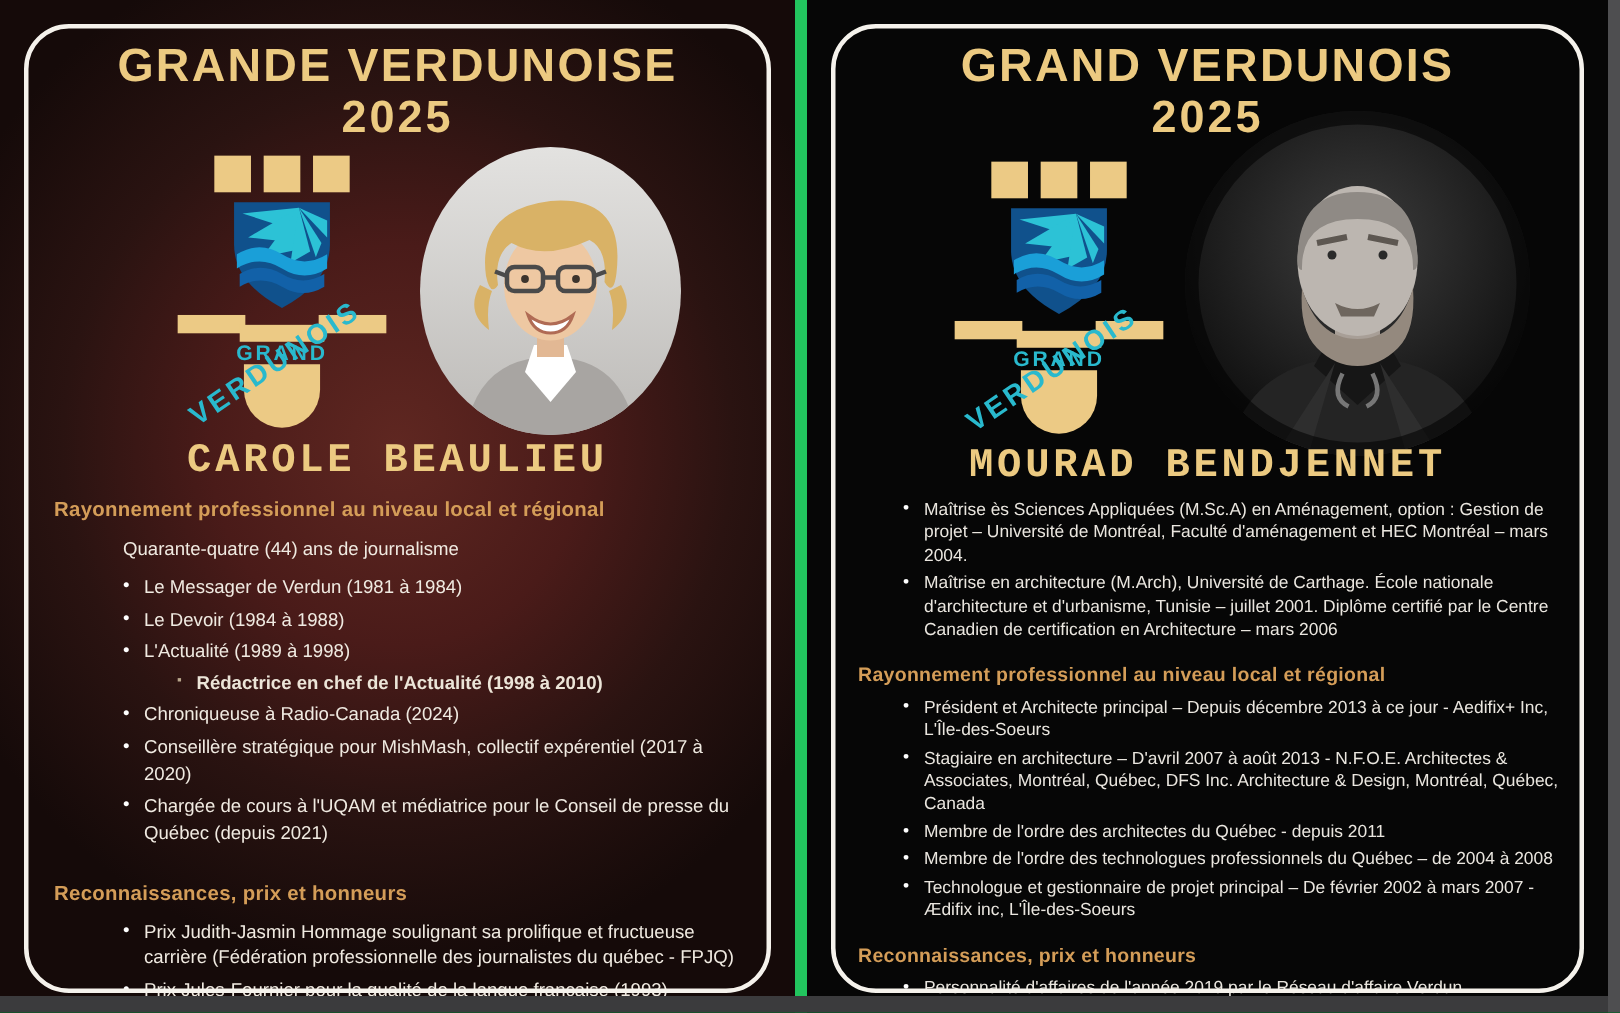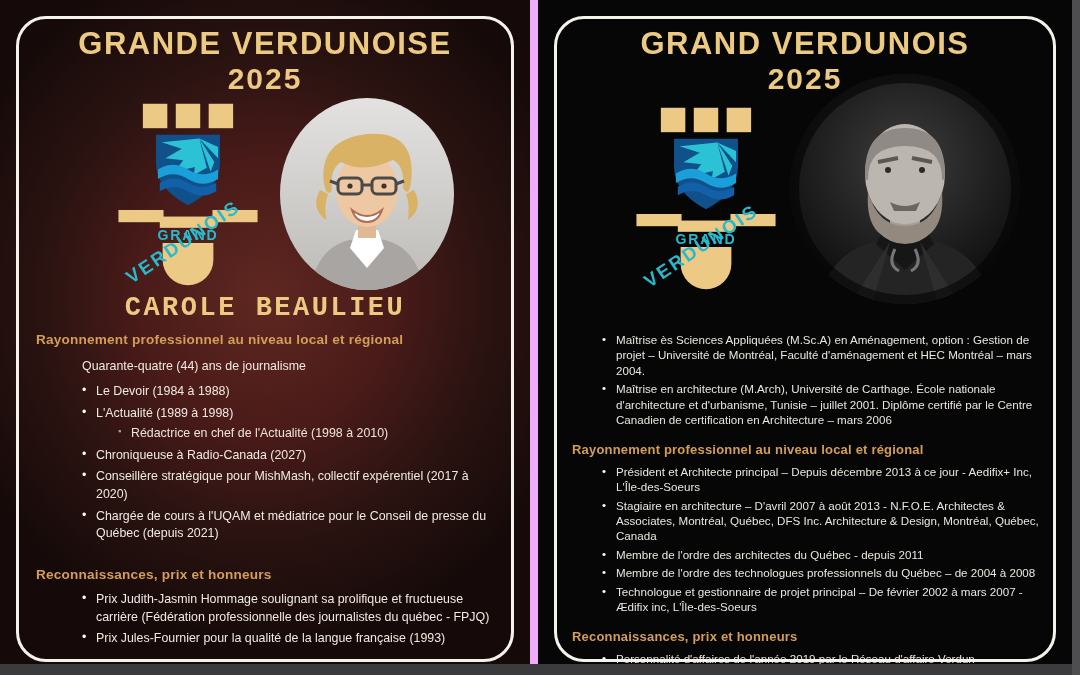--- a/index.html
+++ b/index.html
@@ -1,17 +1,17 @@
 <!DOCTYPE html>
 <html><head>
 <meta charset="utf-8">
 <style>
   html,body{margin:0;padding:0;background:#0d0d0d;}
   .page{position:relative;width:1080px;height:675px;overflow:hidden;
-        font-family:"Liberation Sans","DejaVu Sans",sans-serif;background:#f0abfc;}
+        font-family:"Liberation Sans","DejaVu Sans",sans-serif;background:#22c55e;}
 
   
   .slide{position:absolute;top:0;height:675px;}
   .slide-left{left:0;width:530px;
     background:radial-gradient(ellipse 62% 52% at 50% 44%, #5f2721 0%, #4a1b19 38%, #2a1311 68%, #150a09 100%);}
   .slide-right{left:538px;width:534px;background:#060606;}
   .inner-frame{position:absolute;left:16px;right:16px;top:16px;bottom:13px;
     border:3px solid #f5f2ec;border-radius:30px;pointer-events:none;z-index:4;}
   .gutter-bottom{position:absolute;left:0;right:8px;bottom:0;height:11px;background:#3b3b3d;z-index:6;}
   .gutter-right{position:absolute;right:0;top:0;width:8px;height:675px;background:#4e4e50;z-index:7;}
@@ -43,21 +43,21 @@
   .slide-right .section + .section{margin-top:14px;}
   .sec-head{color:#d49d58;font-weight:bold;font-size:13.6px;letter-spacing:.2px;}
   .slide-right .sec-head{font-size:13px;}
   .sec-intro{margin:9px 0 0 46px;}
   ul.blist{list-style:none;margin:7px 0 0 0;padding:0 0 0 46px;}
   .slide-right ul.blist{margin-top:5px;padding-left:30px;}
   ul.blist>li{position:relative;padding-left:14px;margin-bottom:4px;}
   .slide-right ul.blist>li{margin-bottom:3px;}
   ul.blist>li::before{content:'•';position:absolute;left:0;top:-1px;color:#ffffff;}
   ul.sublist{list-style:none;margin:3px 0 0 0;padding:0 0 0 22px;}
-  ul.sublist>li{position:relative;padding-left:13px;margin-bottom:3px;color:#ece5d8;}
+  ul.sublist>li{position:relative;padding-left:13px;margin-bottom:3px;color:#ece5d8;font-weight:bold;}
   ul.sublist>li::before{content:'▪';position:absolute;left:0;top:0;color:#b9a78c;font-size:9px;}
 </style>
 </head>
 <body>
 
 <div class="page">
 
   <section class="slide slide-left">
     <div class="inner-frame"></div>
     <div class="slide-title">GRANDE VERDUNOISE</div>
@@ -119,25 +119,26 @@
         <path d="M72 112 q15 12 30 0 q-4 12 -15 12 q-11 0 -15 -12 z" fill="#ffffff" stroke="#b06b54" stroke-width="2"></path>
       </svg>
     </div>
 
     <div class="person-name">CAROLE BEAULIEU</div>
     <div id="left-sections" class="sections">
         <div class="section">
           <div class="sec-head">Rayonnement professionnel au niveau local et régional</div>
           <div class="sec-intro">Quarante-quatre (44) ans de journalisme</div>
           <ul class="blist">
+            <li>Le Messager de Verdun (1981 à 1984)</li>
             <li>Le Devoir (1984 à 1988)</li>
             <li>L'Actualité (1989 à 1998)<ul class="sublist">
                 <li>Rédactrice en chef de l'Actualité (1998 à 2010)</li>
               </ul></li>
-            <li>Chroniqueuse à Radio-Canada (2027)</li>
+            <li>Chroniqueuse à Radio-Canada (2024)</li>
             <li>Conseillère stratégique pour MishMash, collectif expérentiel (2017 à 2020)</li>
             <li>Chargée de cours à l'UQAM et médiatrice pour le Conseil de presse du Québec (depuis 2021)</li>
           </ul>
         </div>
         <div class="section">
           <div class="sec-head">Reconnaissances, prix et honneurs</div>
           <ul class="blist">
             <li>Prix Judith-Jasmin Hommage soulignant sa prolifique et fructueuse carrière (Fédération professionnelle des journalistes du québec - FPJQ)</li>
             <li>Prix Jules-Fournier pour la qualité de la langue française (1993)</li>
           </ul>
@@ -200,20 +201,21 @@
       <rect x="6" y="117" width="48" height="13"></rect>
       <rect x="106" y="117" width="48" height="13"></rect>
       <rect x="50" y="124" width="60" height="12"></rect>
       <path d="M53 152 h54 v18 a27 27 0 0 1 -54 0 z"></path>
     </g>
     <text x="80" y="149" text-anchor="middle" font-size="15" font-weight="bold" letter-spacing="2" fill="#29b9cd">GRAND</text>
     <text x="0" y="0" transform="translate(20 196) rotate(-34)" font-size="20" font-weight="bold" letter-spacing="2.5" fill="#29b9cd">VERDUNOIS</text>
   </svg>
 </div>
 
+    <div class="person-name">MOURAD BENDJENNET</div>
     <div id="right-sections" class="sections">
         <div class="section">
           <ul class="blist">
             <li>Maîtrise ès Sciences Appliquées (M.Sc.A) en Aménagement, option : Gestion de projet – Université de Montréal, Faculté d'aménagement et HEC Montréal – mars 2004.</li>
             <li>Maîtrise en architecture (M.Arch), Université de Carthage. École nationale d'architecture et d'urbanisme, Tunisie – juillet 2001. Diplôme certifié par le Centre Canadien de certification en Architecture – mars 2006</li>
           </ul>
         </div>
         <div class="section">
           <div class="sec-head">Rayonnement professionnel au niveau local et régional</div>
           <ul class="blist">

